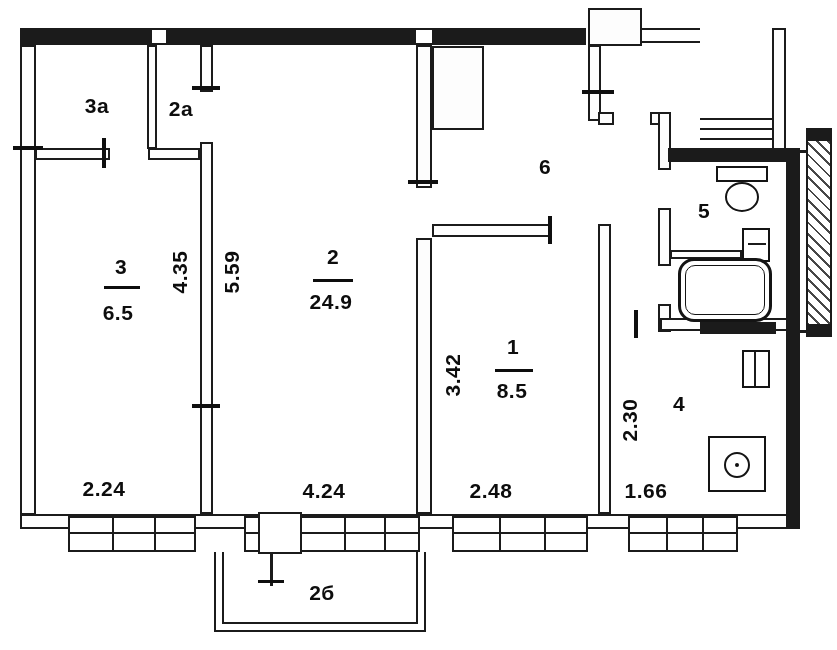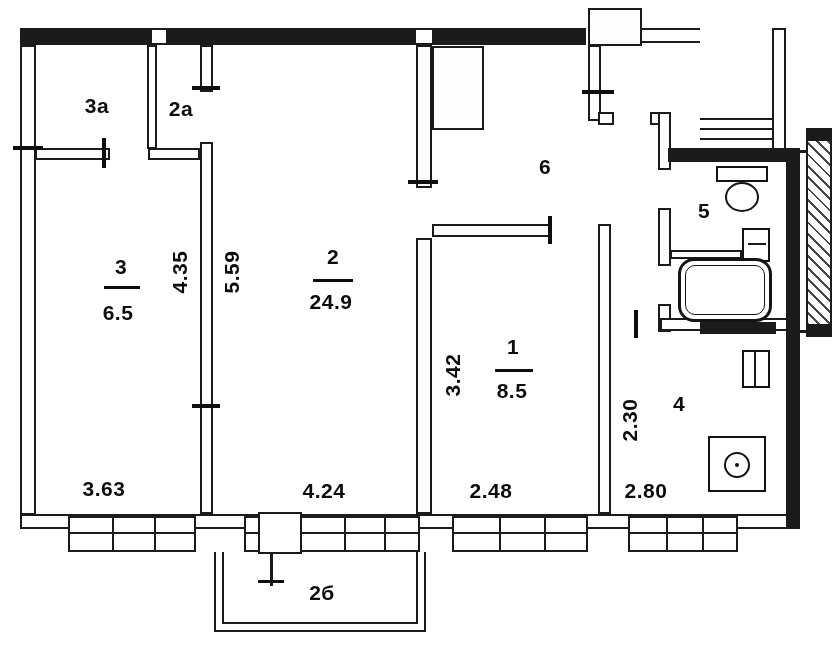--- a/index.html
+++ b/index.html
@@ -56,41 +56,41 @@
   <div class="fixture" style="left:724px;top:452px;width:26px;height:26px;border-radius:50%"></div>
   <div class="tick" style="left:735px;top:463px;width:4px;height:4px;border-radius:50%"></div>
 
   <div class="lbl" style="left:97px;top:106px">3а</div>
   <div class="lbl" style="left:181px;top:109px">2а</div>
 
   <div class="lbl" style="left:121px;top:267px">3</div>
   <div class="fbar" style="left:104px;top:286px;width:36px"></div>
   <div class="lbl" style="left:118px;top:313px">6.5</div>
   <div class="lbl rot" style="left:180px;top:272px">4.35</div>
-  <div class="lbl" style="left:104px;top:489px">3.63</div>
+  <div class="lbl" style="left:104px;top:489px">2.24</div>
 
   <div class="lbl rot" style="left:232px;top:272px">5.59</div>
   <div class="lbl" style="left:333px;top:257px">2</div>
   <div class="fbar" style="left:313px;top:279px;width:40px"></div>
   <div class="lbl" style="left:331px;top:302px">24.9</div>
   <div class="lbl" style="left:324px;top:491px">4.24</div>
 
   <div class="lbl" style="left:545px;top:167px">6</div>
 
   <div class="lbl" style="left:513px;top:347px">1</div>
   <div class="fbar" style="left:495px;top:369px;width:38px"></div>
   <div class="lbl" style="left:512px;top:391px">8.5</div>
   <div class="lbl rot" style="left:453px;top:375px">3.42</div>
   <div class="lbl" style="left:491px;top:491px">2.48</div>
 
   <div class="lbl" style="left:704px;top:211px">5</div>
 
   <div class="lbl" style="left:679px;top:404px">4</div>
   <div class="lbl rot" style="left:630px;top:420px">2.30</div>
-  <div class="lbl" style="left:646px;top:491px">2.80</div>
+  <div class="lbl" style="left:646px;top:491px">1.66</div>
 
   <div class="lbl" style="left:322px;top:593px">2б</div>
 
 
 <div class="ln" style="left: 20px; top: 28px; width: 566px; height: 2px;"></div>
     <div class="ln" style="left: 20px; top: 43px; width: 566px; height: 2px;"></div>
     <div class="ln" style="left: 640px; top: 28px; width: 60px; height: 2px;"></div>
     <div class="ln" style="left: 640px; top: 41px; width: 60px; height: 2px;"></div>
     <div class="ln" style="left: 700px; top: 118px; width: 72px; height: 2px;"></div>
     <div class="ln" style="left: 700px; top: 128px; width: 72px; height: 2px;"></div>

